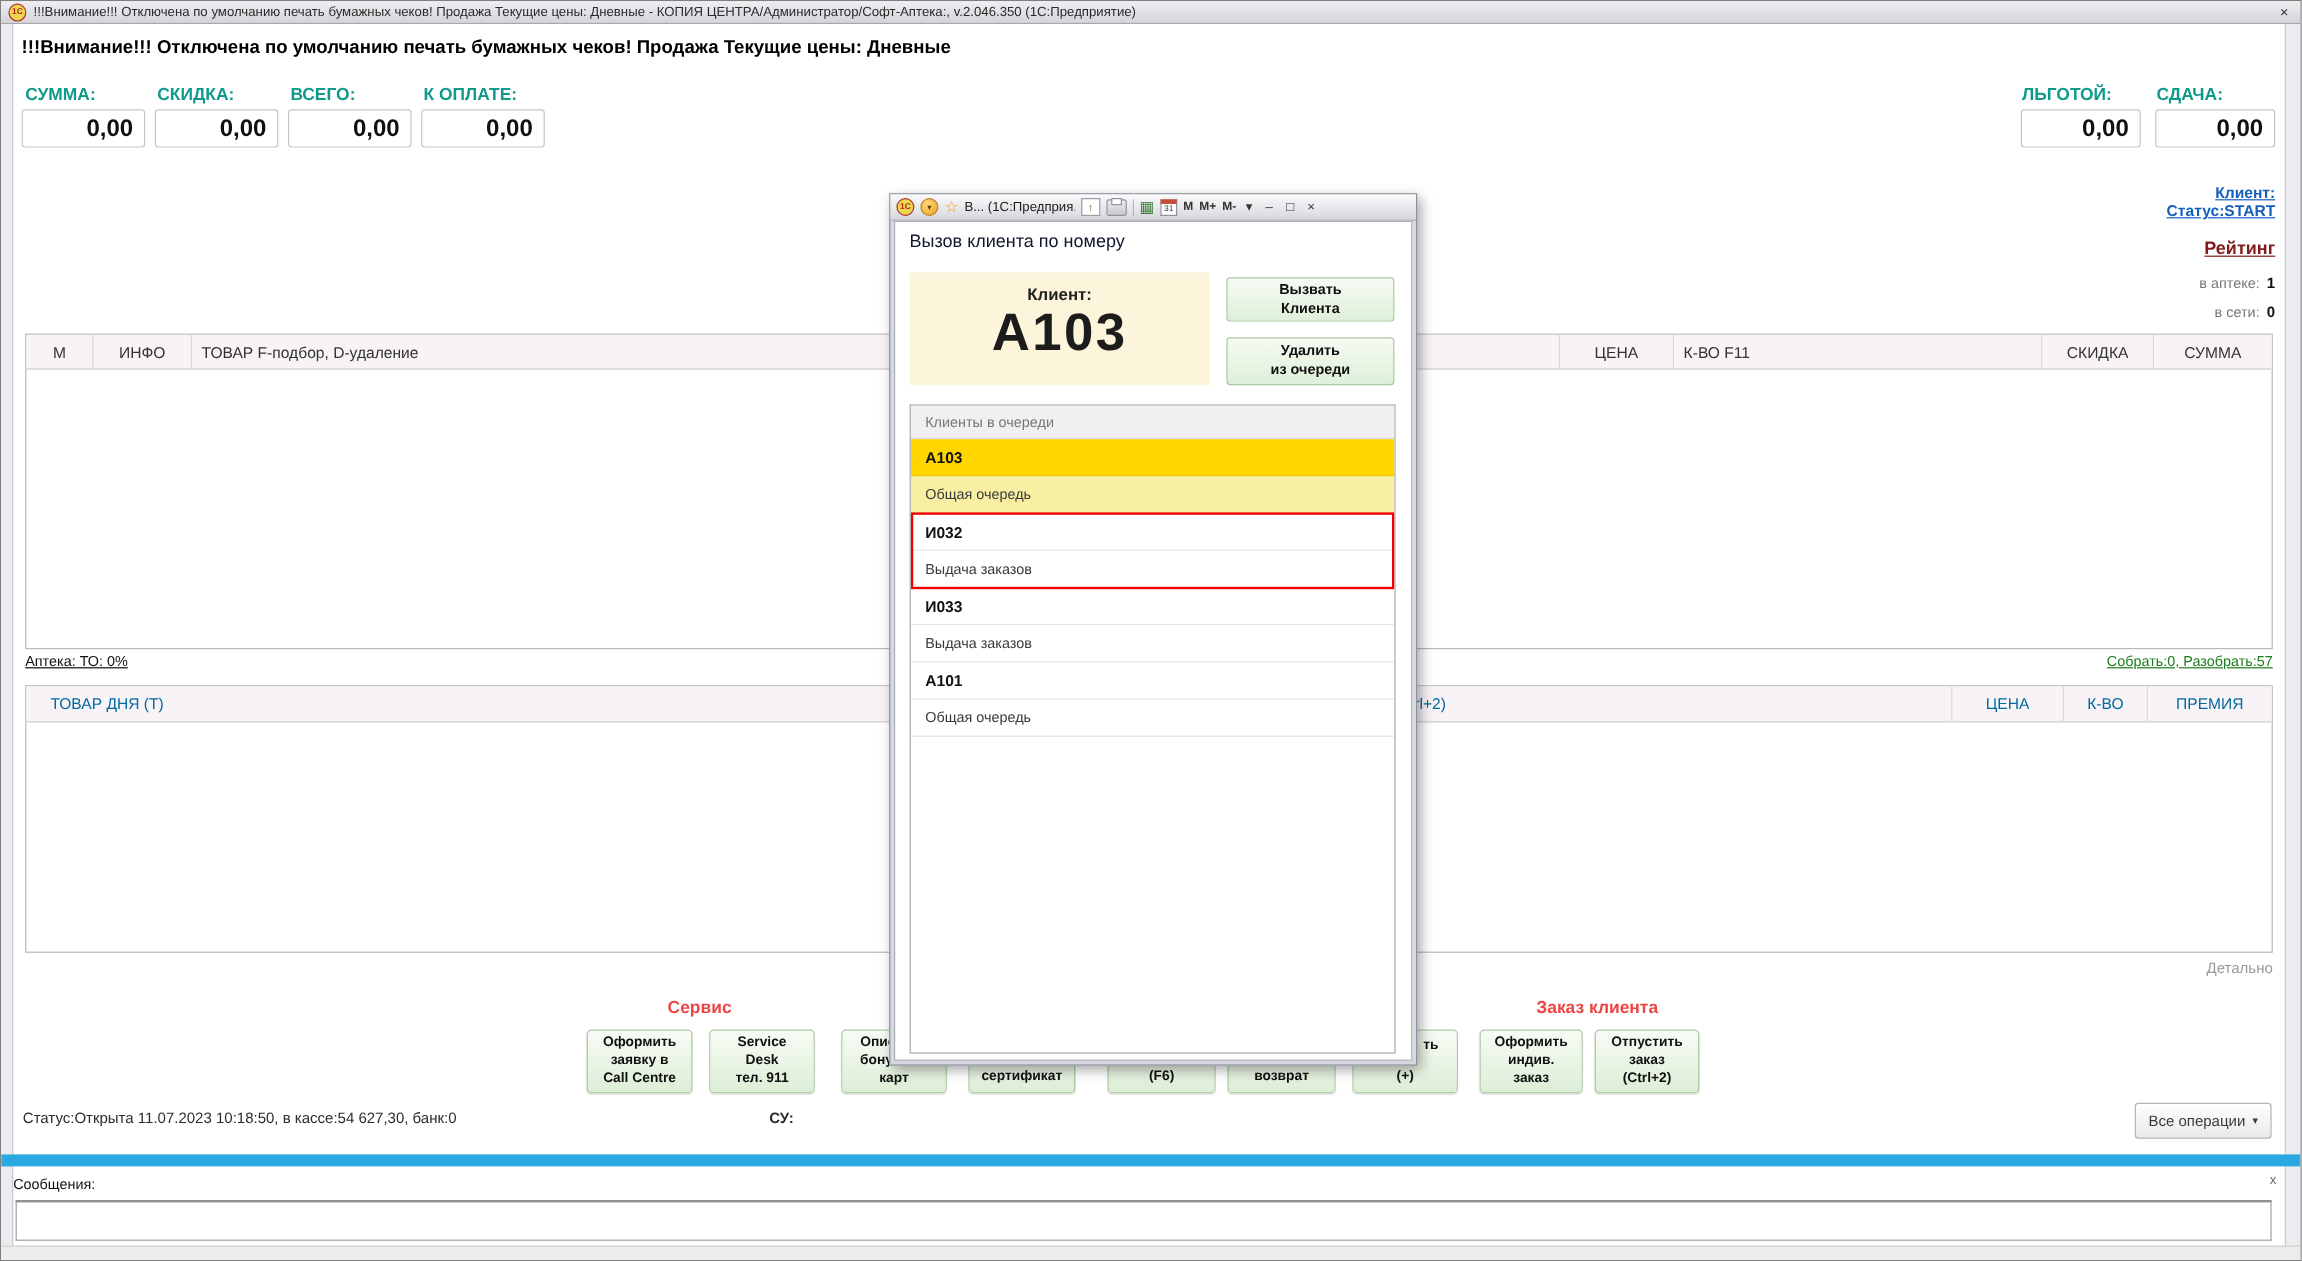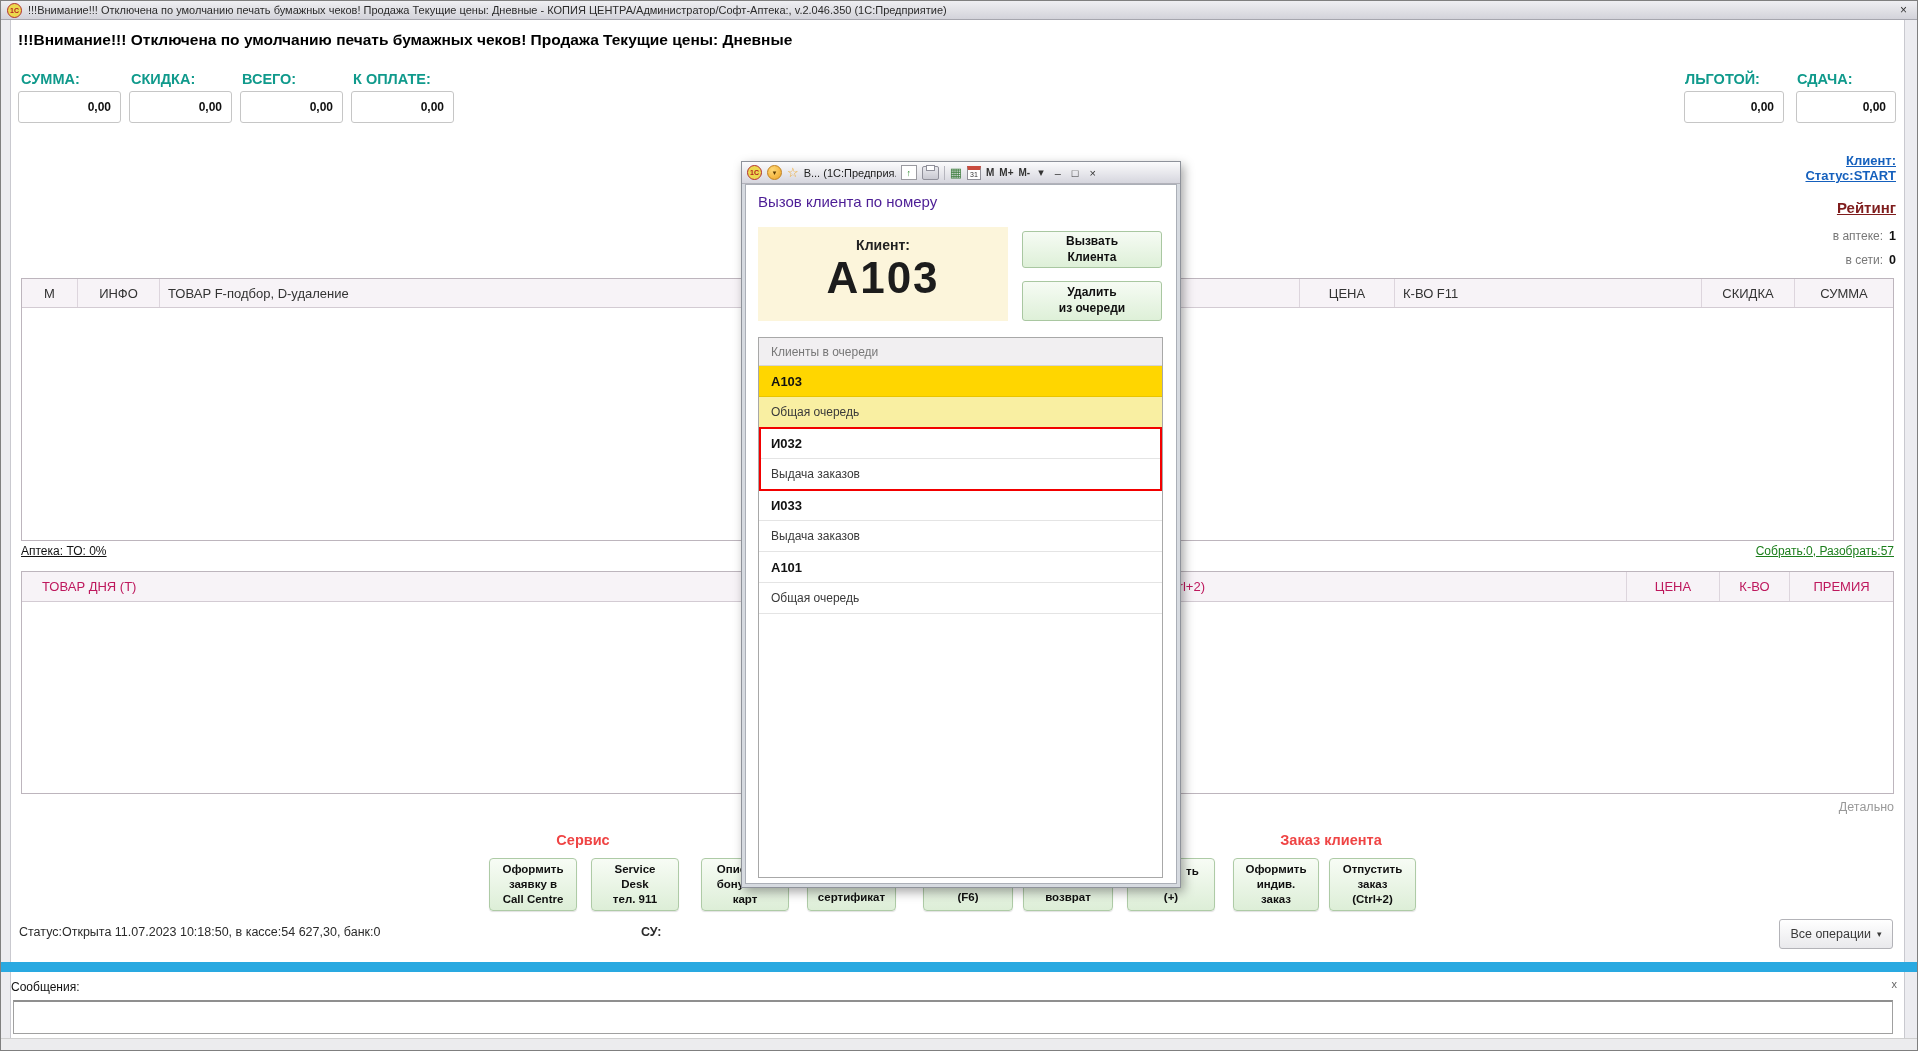--- a/index.html
+++ b/index.html
@@ -11,33 +11,33 @@
   .onec-logo{width:13px;height:13px;border-radius:50%;background:#ecd84e;border:1px solid #b23030;color:#b22020;font-size:7px;font-weight:bold;display:flex;align-items:center;justify-content:center;flex:none;}
   .win-x{font-size:12px;color:#333;padding:0 4px;cursor:pointer;}
   
   .edge{background:#ececf0;}
   .edge.l{left:0;top:19px;bottom:0;width:9px;border-right:1px solid #c9c9cf;}
   .edge.r{right:0;top:19px;bottom:0;width:12px;border-left:1px solid #c9c9cf;}
   
   .warning{left:17px;top:30px;font-size:15.5px;font-weight:bold;color:#000;}
   
   .tlabel{color:#109a8c;font-weight:bold;font-size:14.5px;top:70px;}
-  .valbox{top:90px;height:32px;width:103px;background:#fff;border:1px solid #c6c6c6;border-radius:3px;display:flex;align-items:center;justify-content:flex-end;padding-right:9px;box-sizing:border-box;font-size:12px;font-weight:bold;color:#101010;}
+  .valbox{top:90px;height:32px;width:103px;background:#fff;border:1px solid #c6c6c6;border-radius:3px;display:flex;align-items:center;justify-content:flex-end;padding-right:9px;box-sizing:border-box;font-size:20px;font-weight:bold;color:#101010;}
   
   .blue-link{color:#1560bd;font-weight:bold;font-size:13px;text-decoration:underline;cursor:pointer;}
   .rating-link{color:#7f1d1d;font-weight:bold;font-size:15px;text-decoration:underline;cursor:pointer;}
   .gray-kv{font-size:12px;color:#777;}
   .gray-kv b{color:#111;font-size:12.5px;margin-left:6px;}
   
   .tbl{background:#fff;border:1px solid #bdb5bd;box-sizing:border-box;}
   .thead{display:flex;background:#f7f3f7;border-bottom:1px solid #d3cbd3;height:29px;box-sizing:border-box;}
   .thead .cell{display:flex;align-items:center;padding:0 8px;border-right:1px solid #ddd5dd;box-sizing:border-box;font-size:13px;color:#333;white-space:nowrap;}
   .thead .cell.c{justify-content:center;}
   .thead .cell:last-child{border-right:none;}
-  .thead.gray .cell{color:#be185d;}
+  .thead.gray .cell{color:#0369a1;}
   .black-link{color:#111;font-size:12px;text-decoration:underline;cursor:pointer;}
   .green-link{color:#1c7e1c;font-size:12px;text-decoration:underline;cursor:pointer;}
   .detail{color:#999;font-size:12.5px;}
   
   .gbtn{background:linear-gradient(#f7fcf5,#ddeed7);border:1px solid #aecba6;border-radius:4px;font-weight:bold;font-size:11.5px;line-height:1.3;display:flex;align-items:center;justify-content:center;text-align:center;white-space:pre-line;color:#101010;box-sizing:border-box;box-shadow:0 1px 1px rgba(0,0,0,0.12);cursor:pointer;}
   .gbtn.bottom{align-items:flex-end;padding-bottom:5px;}
   .section-title{color:#ef4444;font-weight:bold;font-size:14.5px;text-align:center;}
   .frag{font-size:11.5px;font-weight:bold;color:#101010;}
   
   .dialog{left:740px;top:160px;width:440px;height:727px;background:#d6dae0;border:1px solid #8e929a;box-shadow:3px 4px 10px rgba(0,0,0,0.35);z-index:50;box-sizing:border-box;}
@@ -48,21 +48,21 @@
   .ico{display:flex;align-items:center;justify-content:center;flex:none;cursor:pointer;}
   .ico-save{width:14px;height:13px;background:#fff;border:1px solid #9a9aa0;color:#2c8a2c;font-size:9px;font-weight:bold;}
   .ico-print{width:15px;height:12px;background:linear-gradient(#e9e9ee,#c9c9d1);border:1px solid #90909a;border-radius:2px;position:relative;}
   .ico-print::after{content:"";position:absolute;left:3px;top:-2px;width:7px;height:4px;background:#fff;border:1px solid #90909a;}
   .ico-calc{color:#3f7f3f;font-size:13px;}
   .ico-cal{width:14px;height:14px;background:#fff;border:1px solid #909098;border-top:4px solid #c94b3e;font-size:7px;color:#333;display:flex;align-items:center;justify-content:center;box-sizing:border-box;}
   .mem{font-size:10px;font-weight:bold;color:#333;cursor:pointer;}
   .sep{width:1px;height:14px;background:#b6b6be;}
   .wbtn{font-size:11px;color:#333;padding:0 3px;cursor:pointer;}
   .dlg-content{position:absolute;left:3px;right:3px;top:22px;bottom:3px;background:#fff;border:1px solid #abafb7;box-sizing:border-box;}
-  .dlg-heading{left:12px;top:8px;font-size:15px;color:#4c1d95;text-align:right;}
+  .dlg-heading{left:12px;top:8px;font-size:15px;color:#0f172a;text-align:right;}
   .client-panel{left:12px;top:42px;width:250px;height:94px;background:#fcf5db;}
   .client-panel .cl{width:100%;text-align:center;top:10px;font-size:14px;font-weight:bold;color:#222;}
   .client-panel .cn{width:100%;text-align:center;top:26px;font-size:44px;font-weight:bold;color:#1c1c1c;letter-spacing:2px;}
   .dlg-btn{left:276px;width:140px;background:linear-gradient(#f6fbf4,#def0d8);border:1px solid #a9c7a1;border-radius:3px;font-weight:bold;font-size:12px;line-height:1.3;display:flex;align-items:center;justify-content:center;text-align:center;white-space:pre-line;color:#101010;box-sizing:border-box;cursor:pointer;}
   .queue{left:12px;top:152px;width:405px;height:541px;border:1px solid #a8a8a8;box-sizing:border-box;overflow:hidden;background:#fff;}
   .qhead{height:28px;background:#f1eff1;border-bottom:1px solid #d5d5d5;display:flex;align-items:center;padding-left:12px;font-size:12px;color:#777;box-sizing:border-box;}
   .qrow{height:31px;display:flex;align-items:center;padding-left:12px;border-bottom:1px solid #e4e4e4;box-sizing:border-box;}
   .qrow.num{font-size:13px;font-weight:bold;color:#111;}
   .qrow.line{font-size:12px;color:#3a3a3a;}
   .qrow.sel-num{background:#ffd600;border-bottom:1px solid #e9c400;}

